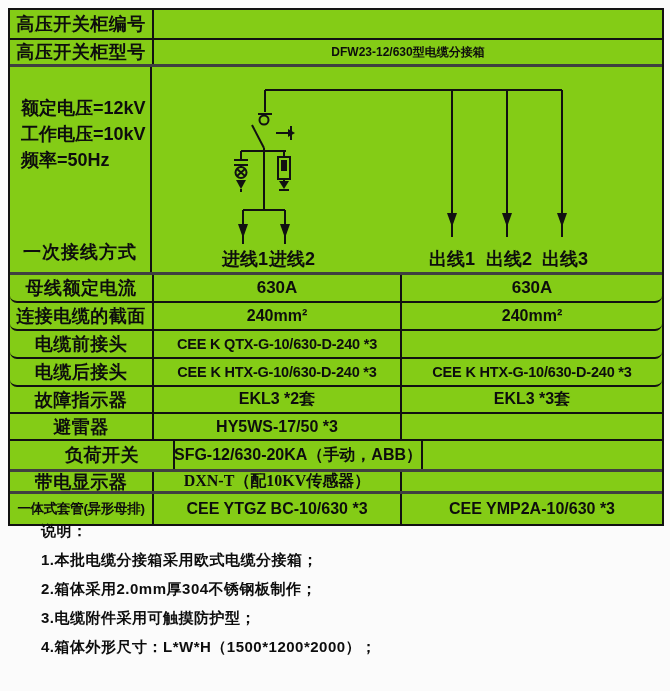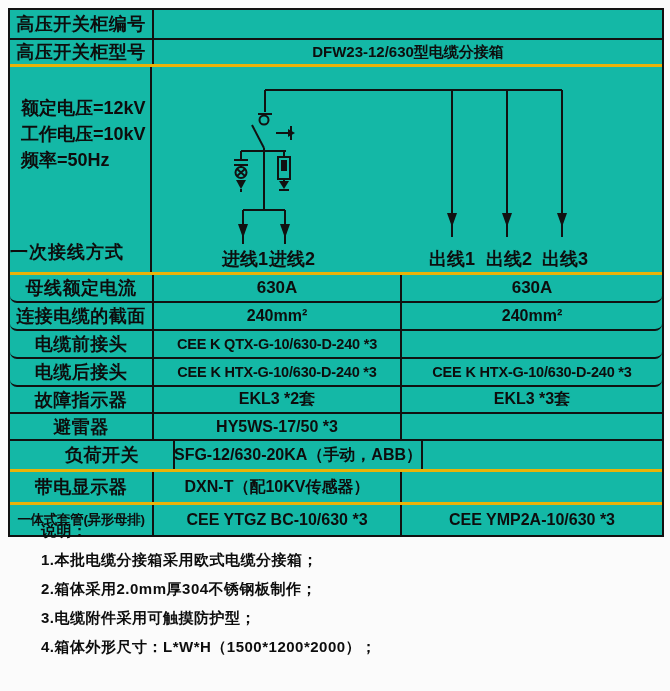--- a/index.html
+++ b/index.html
@@ -4,43 +4,43 @@
 <style>
   html,body{margin:0;padding:0;}
   body{
     width:670px;height:691px;position:relative;
     background:#fbfbfb;color:#0d0d0d;
     font-family:"Liberation Sans","DejaVu Sans",sans-serif;
     font-weight:bold;overflow:hidden;
   }
   .spec-table{
     position:absolute;left:8px;top:8px;width:656px;
-    border:2px solid #111;background:#14b8a6;
+    border:2px solid #111;background:#84cc16;
     display:flex;flex-direction:column;box-sizing:border-box;
   }
   .row{display:flex;flex-direction:row;border-bottom:2px solid #111;box-sizing:border-box;}
-  .row.thick{border-bottom:3px solid #eab308;}
+  .row.thick{border-bottom:3px solid #404040;}
   .row:last-child{border-bottom:none;}
   .cell{display:flex;align-items:center;justify-content:center;box-sizing:border-box;overflow:hidden;white-space:nowrap;}
   .cell-label{width:144px;border-right:2px solid #111;font-size:18px;letter-spacing:0.5px;}
   .cell-label.small{font-size:13.5px;letter-spacing:-0.3px;}
-  .cell-value{flex:1;font-size:15px;}
+  .cell-value{flex:1;font-size:12px;}
   .cell-mid{width:248px;border-right:2px solid #111;}
   .cell-right{flex:1;}
   .val-lg{font-size:17px;}
   .val-md{font-size:16px;}
   .val-sm{font-size:14.5px;letter-spacing:-0.2px;}
   .h30{height:30px;} .h27{height:27px;} .h28{height:28px;border-radius:7px;}
-  .h31{height:31px;padding-left:21px;} .h33{height:33px;} .hend{height:30px;}
+  .h31{height:31px;padding-left:21px;} .h33{height:22px;font-family:Liberation Serif, serif;} .hend{height:30px;}
   .diagram-row{height:208px;}
   .diagram-label{width:144px;border-right:2px solid #111;box-sizing:border-box;
     display:flex;flex-direction:column;}
   .spec-lines{margin-top:28px;padding-left:11px;font-size:18px;line-height:26px;}
   .spec-spacer{flex:1;}
-  .conn-mode{font-size:18px;margin-bottom:8px;letter-spacing:1px;}
+  .conn-mode{text-align:center;font-size:18px;margin-bottom:8px;letter-spacing:1px;}
   .diagram-canvas{flex:1;position:relative;}
   svg{display:block;}
   .ln{stroke:#111;stroke-width:2;fill:none;}
   .fillshape{fill:#111;stroke:none;}
   .svg-label{font-family:"Liberation Sans","DejaVu Sans",sans-serif;font-size:18px;font-weight:bold;fill:#0d0d0d;}
   .notes{
     position:absolute;left:41px;top:516px;font-size:15px;line-height:29px;letter-spacing:0.5px;
   }
   .notes div{white-space:nowrap;}
 </style>

